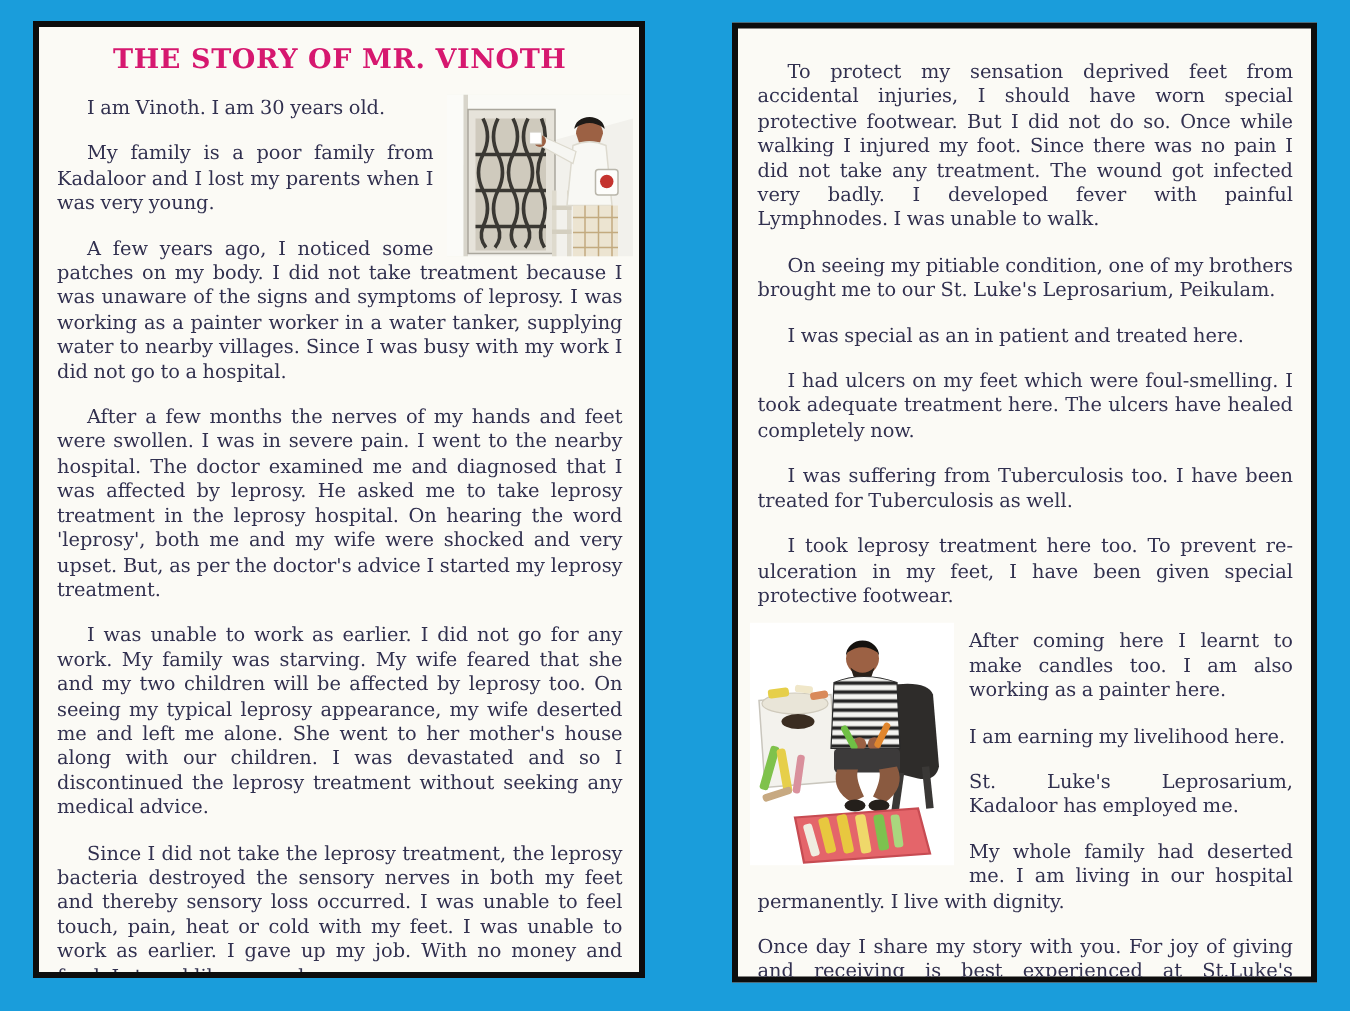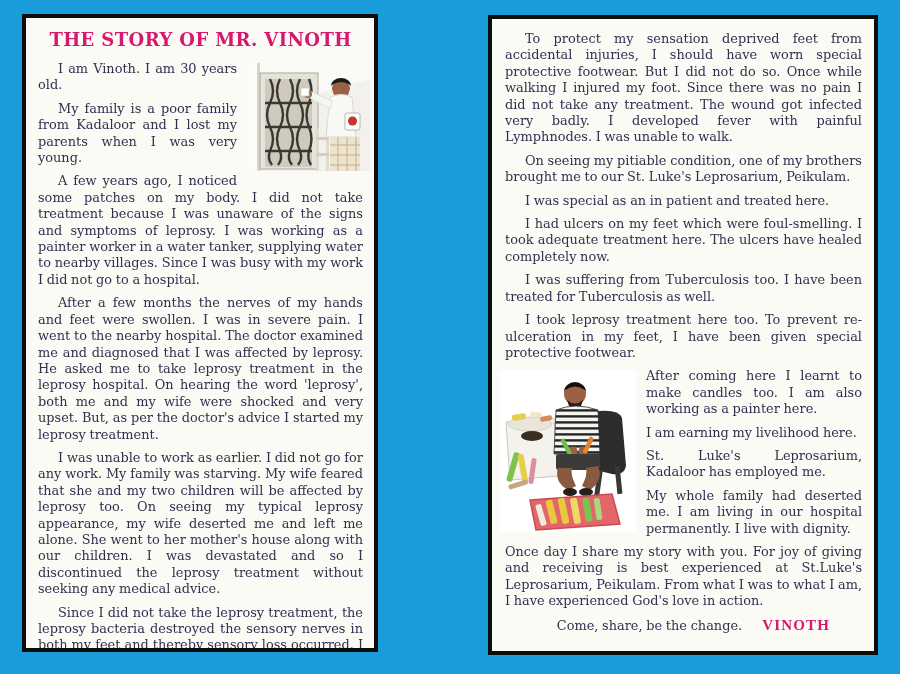--- a/index.html
+++ b/index.html
@@ -11,27 +11,27 @@
     width:900px;height:674px;position:relative;overflow:hidden;
     background:var(--background);
     font-family:"DejaVu Serif","Liberation Serif",serif;
   }
   .page{
     position:absolute;background:var(--page);
     border:4px solid var(--border);box-sizing:border-box;
     color:var(--body);font-size:12.9px;line-height:16.4px;
     text-align:justify;word-spacing:-0.4px;overflow:hidden;
   }
-  .page-left{left:22px;top:14px;width:356px;height:638px;padding:5px 11px 5px 12px;}
+  .page-left{left:22px;top:14px;width:408px;height:638px;padding:5px 11px 5px 12px;}
   .page-right{left:488px;top:15px;width:390px;height:640px;padding:8px 12px 5px 13px;}
   .title{
     font-size:18px;line-height:22px;text-align:center;color:var(--title);
     margin:6px 0 10px 0;letter-spacing:0.4px;font-weight:bold;word-spacing:0;
   }
-  p{margin:4px 0 7px 0;text-indent:20px;}
+  p{margin:14px 0 7px 0;text-indent:20px;}
   p.noindent{text-indent:0;}
   p.closing{clear:both;}
   .photo-right{float:right;width:124px;height:108px;margin:2px -7px 4px 9px;}
   .photo-left{float:left;width:136px;height:162px;margin:2px 10px 2px -5px;}
   .photo-right svg,.photo-left svg{display:block;width:100%;height:100%;}
   .sign-row{display:flex;justify-content:center;align-items:baseline;clear:both;margin:4px;}
   .signature{color:var(--title);font-weight:bold;font-size:15px;letter-spacing:1.2px;word-spacing:0;font-family:Liberation Serif, serif;}
 </style>
 </head>
 <body>

